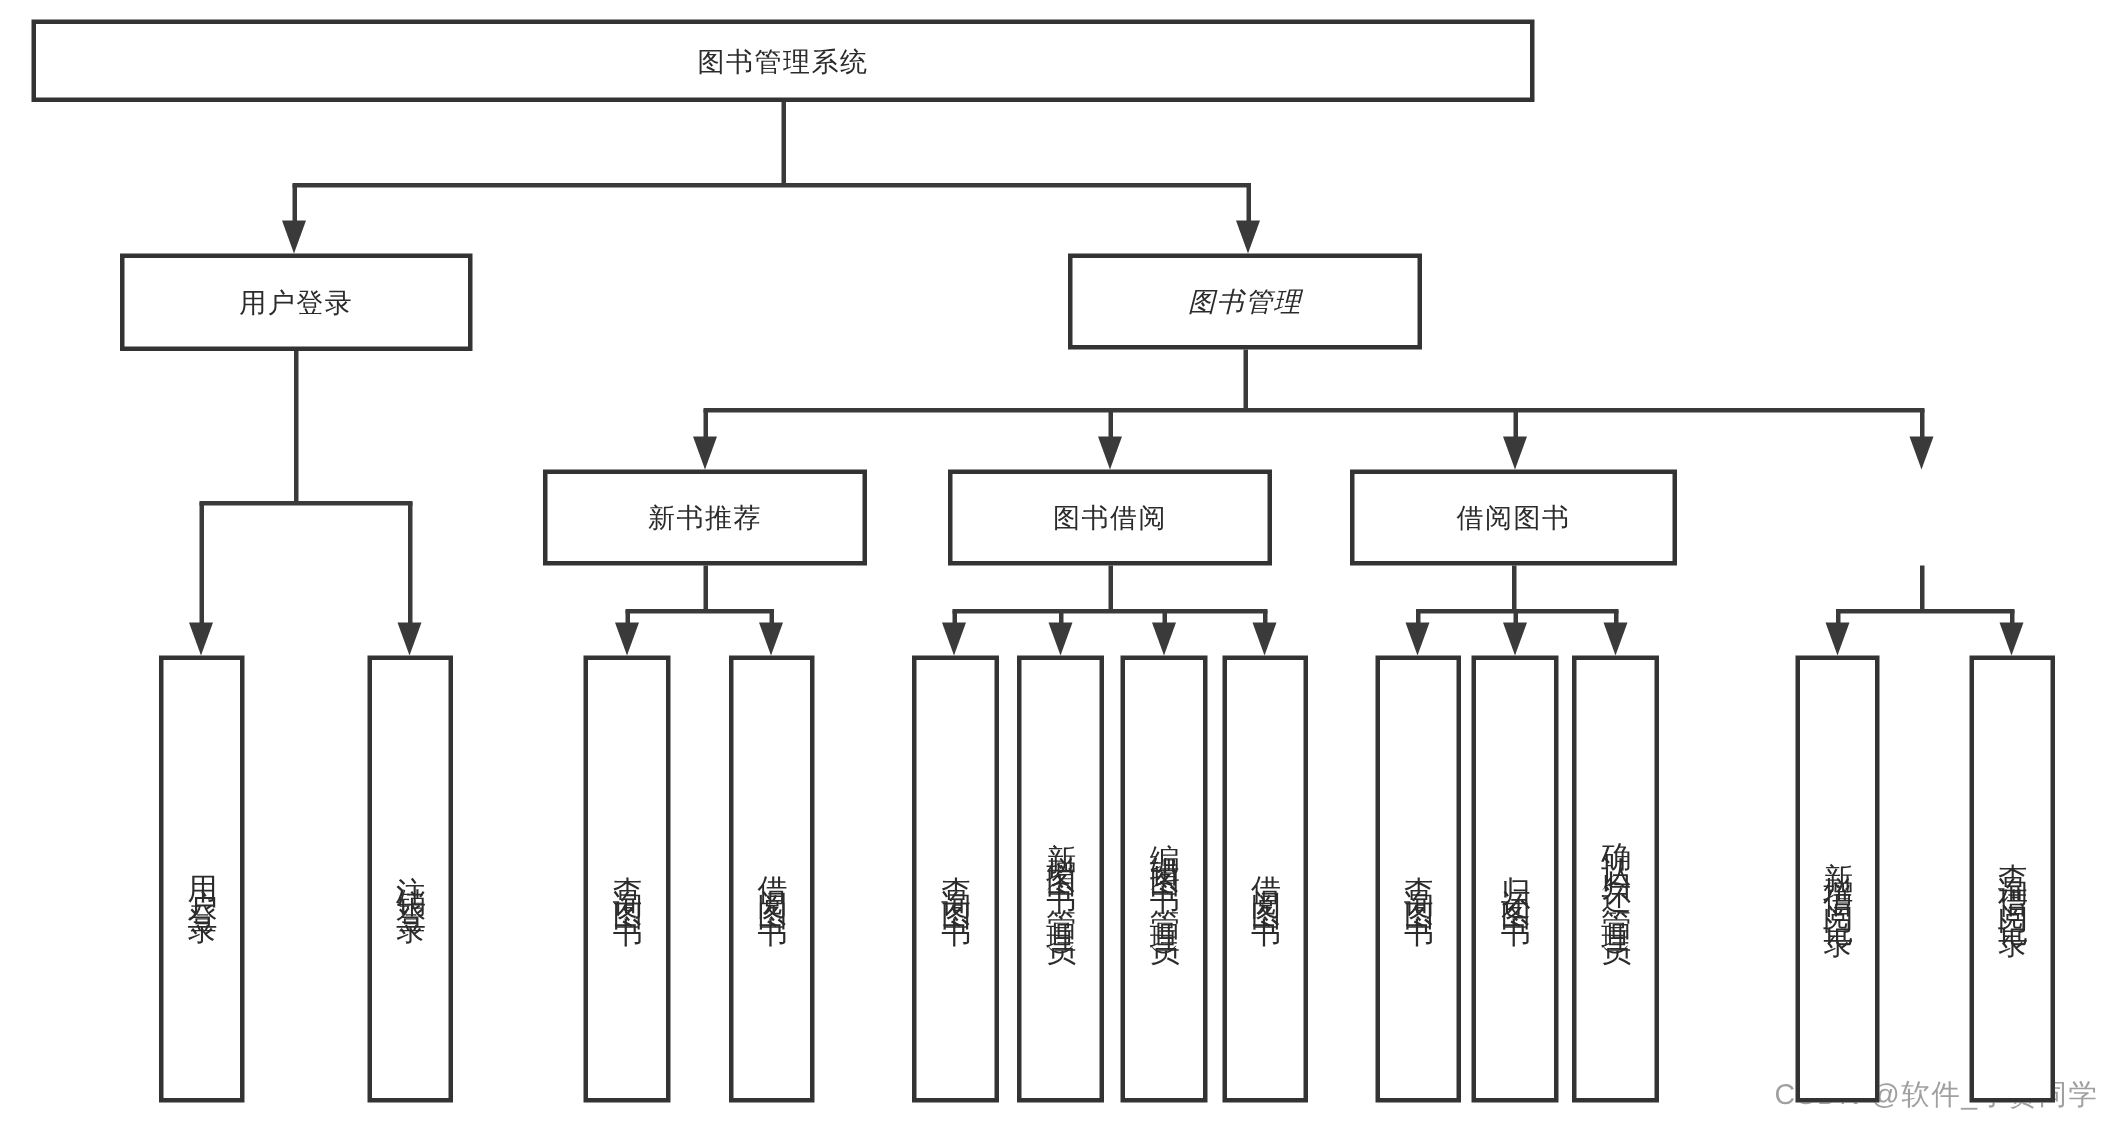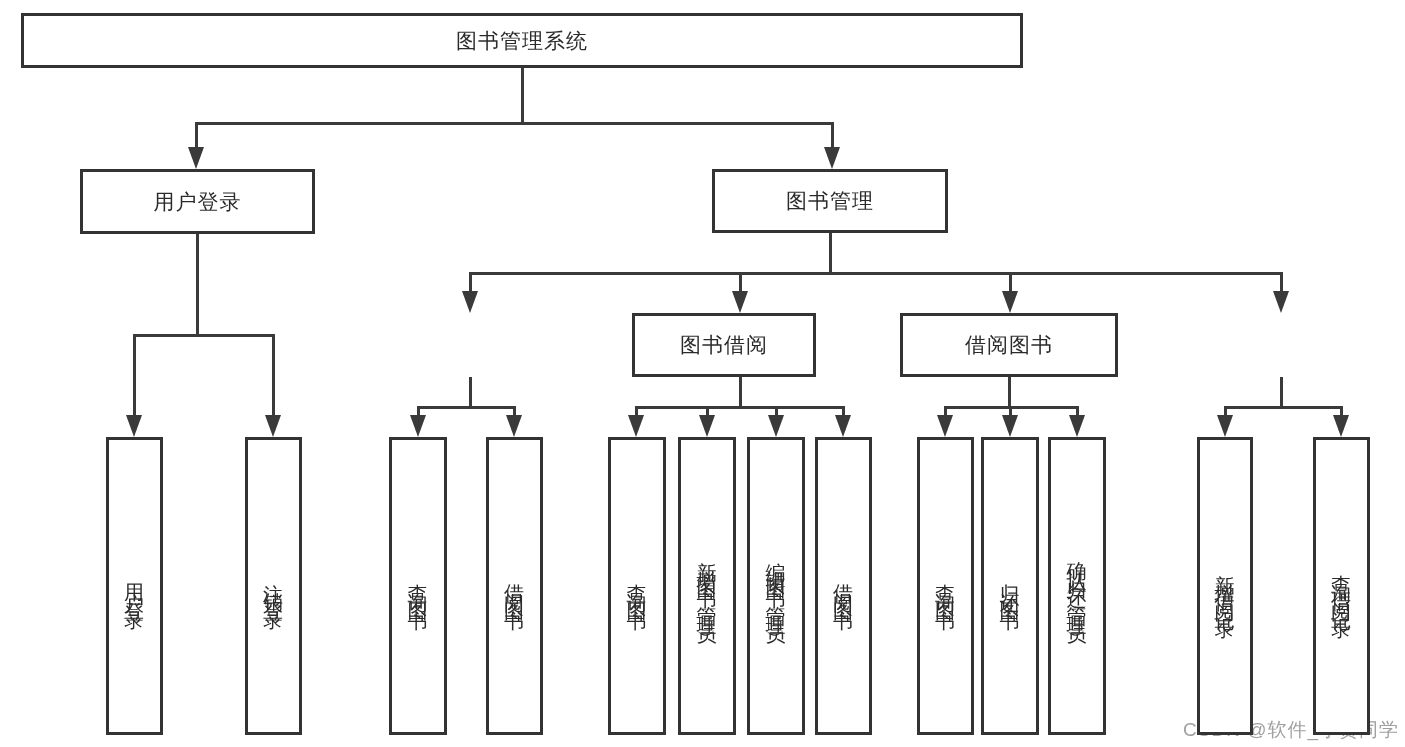--- a/index.html
+++ b/index.html
@@ -12,21 +12,21 @@
   }
   .node{
     position:absolute;
     box-sizing:border-box;
     border:3px solid #333333;
     background:#ffffff;
     display:flex;
     align-items:center;
     justify-content:center;
     color:#2b2b2b;
-    font-size:21px;
+    font-size:18px;
     letter-spacing:1px;
   }
   .node.vert{font-size:20px;}
   .node.vert .lbl{
     writing-mode:vertical-rl;
     text-orientation:mixed;
     letter-spacing:9px;
     line-height:1;
     white-space:nowrap;
   }
@@ -53,24 +53,27 @@
 <body>
 
 <div id="stage">
   <div class="watermark">CSDN @软件_小贺同学</div>
 <div class="node" style="left: 21px; top: 13px; width: 1002px; height: 55px;">
       <span class="lbl">图书管理系统</span>
     </div>
     <div class="node" style="left: 80px; top: 169px; width: 235px; height: 65px;">
       <span class="lbl">用户登录</span>
     </div>
-    <div class="node" style="left: 712px; top: 169px; width: 236px; height: 64px;">
+    <div class="node" style="left: 712px; top: 169px; width: 236px; height: 64px; font-style: italic;">
       <span class="lbl">图书管理</span>
     </div>
-    <div class="node" style="left: 632px; top: 313px; width: 184px; height: 64px;">
+    <div class="node" style="left: 362px; top: 313px; width: 216px; height: 64px;">
+      <span class="lbl">新书推荐</span>
+    </div>
+    <div class="node" style="left: 632px; top: 313px; width: 216px; height: 64px;">
       <span class="lbl">图书借阅</span>
     </div>
     <div class="node" style="left: 900px; top: 313px; width: 218px; height: 64px;">
       <span class="lbl">借阅图书</span>
     </div>
     <div class="node vert" style="left: 106px; top: 437px; width: 57px; height: 298px;">
       <span class="lbl">用户登录</span>
     </div>
     <div class="node vert" style="left: 245px; top: 437px; width: 57px; height: 298px;">
       <span class="lbl">注销登录</span>

